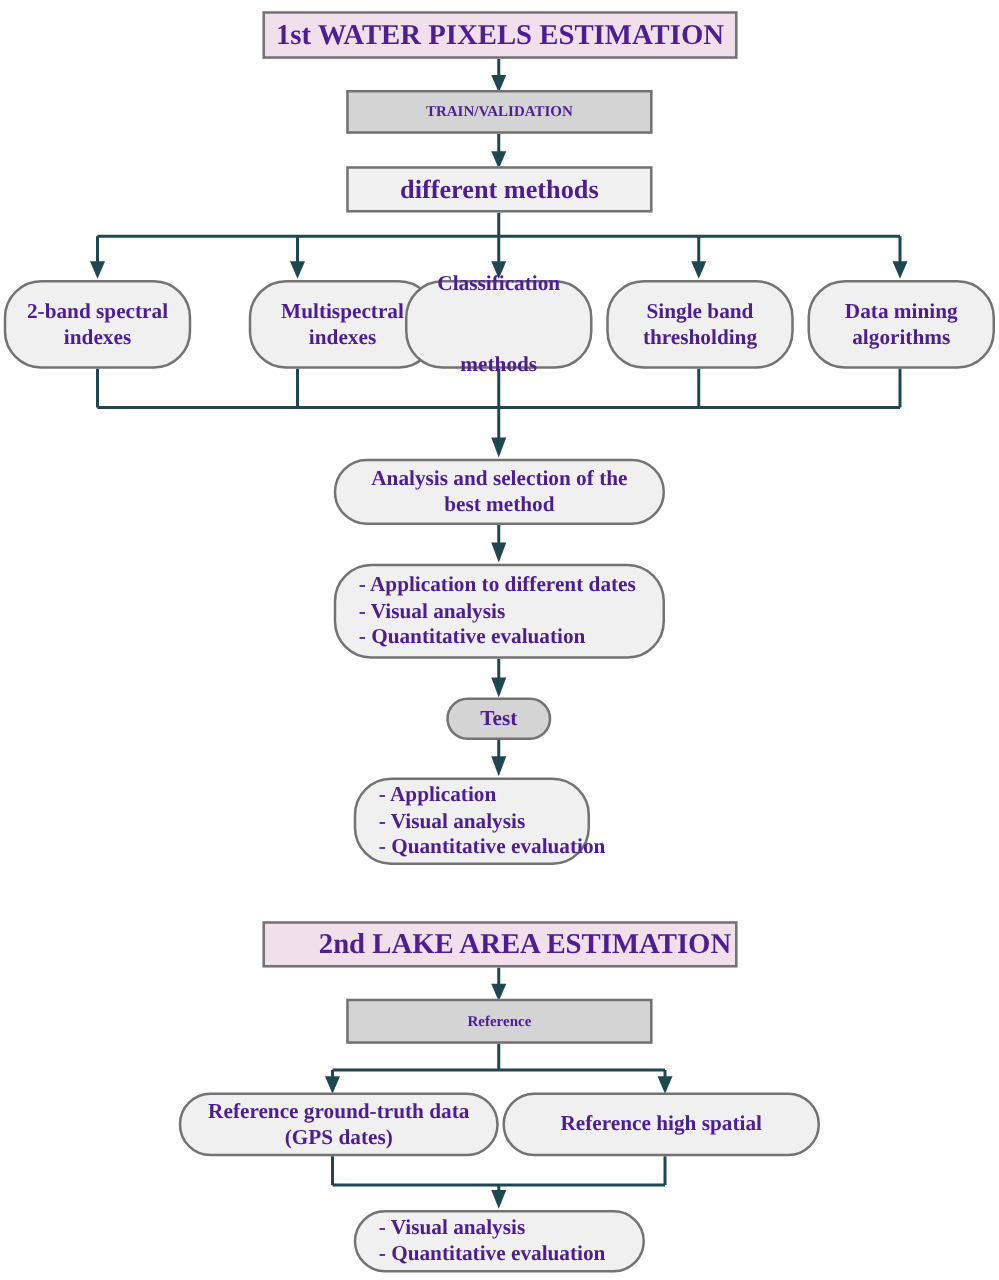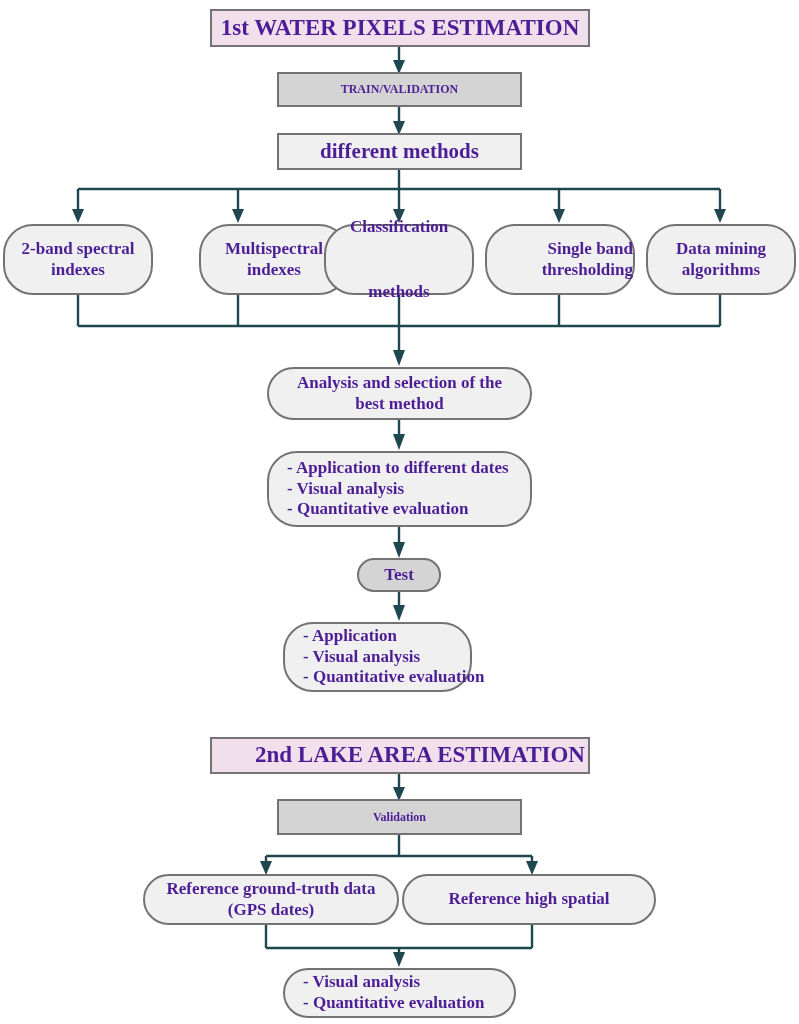--- a/index.html
+++ b/index.html
@@ -164,21 +164,21 @@
   <div class="node fill-light t-body" style="left:163px; top:224px; width:150px; height:71px;margin-left:36px;">
     <span class="ln">Multispectral</span>
     <span class="ln">indexes</span>
   </div>
 
   <div class="node fill-light t-body" style="left:324px; top:224px; width:150px; height:71px;gap:44px;">
     <span class="ln">Classification</span>
     <span class="ln">methods</span>
   </div>
 
-  <div class="node fill-light t-body" style="left:485px; top:224px; width:150px; height:71px;align-items:flex-end;">
+  <div class="node fill-light t-body" style="left:485px; top:224px; width:150px; height:71px;">
     <span class="ln">Single band</span>
     <span class="ln">thresholding</span>
   </div>
 
   <div class="node fill-light t-body" style="left:646px; top:224px; width:150px; height:71px;">
     <span class="ln">Data mining</span>
     <span class="ln">algorithms</span>
   </div>
 
   <div class="node fill-light t-body" style="left:267px; top:367px; width:265px; height:53px;">
@@ -200,21 +200,21 @@
     <span class="ln">- Application</span>
     <span class="ln">- Visual analysis</span>
     <span class="ln">- Quantitative evaluation</span>
   </div>
 
   <div class="node fill-pink t-head" style="left:210px; top:737px; width:380px; height:37px;padding-left:40px;">
     <span class="ln">2nd LAKE AREA ESTIMATION</span>
   </div>
 
   <div class="node fill-gray t-sub" style="left:277px; top:799px; width:245px; height:36px;">
-    <span class="ln">Validation</span>
+    <span class="ln">Reference</span>
   </div>
 
   <div class="node fill-light t-body" style="left:143px; top:874px; width:256px; height:51px;">
     <span class="ln">Reference ground-truth data</span>
     <span class="ln">(GPS dates)</span>
   </div>
 
   <div class="node fill-light t-body" style="left:402px; top:874px; width:254px; height:51px;">
     <span class="ln">Reference high spatial</span>
   </div>

